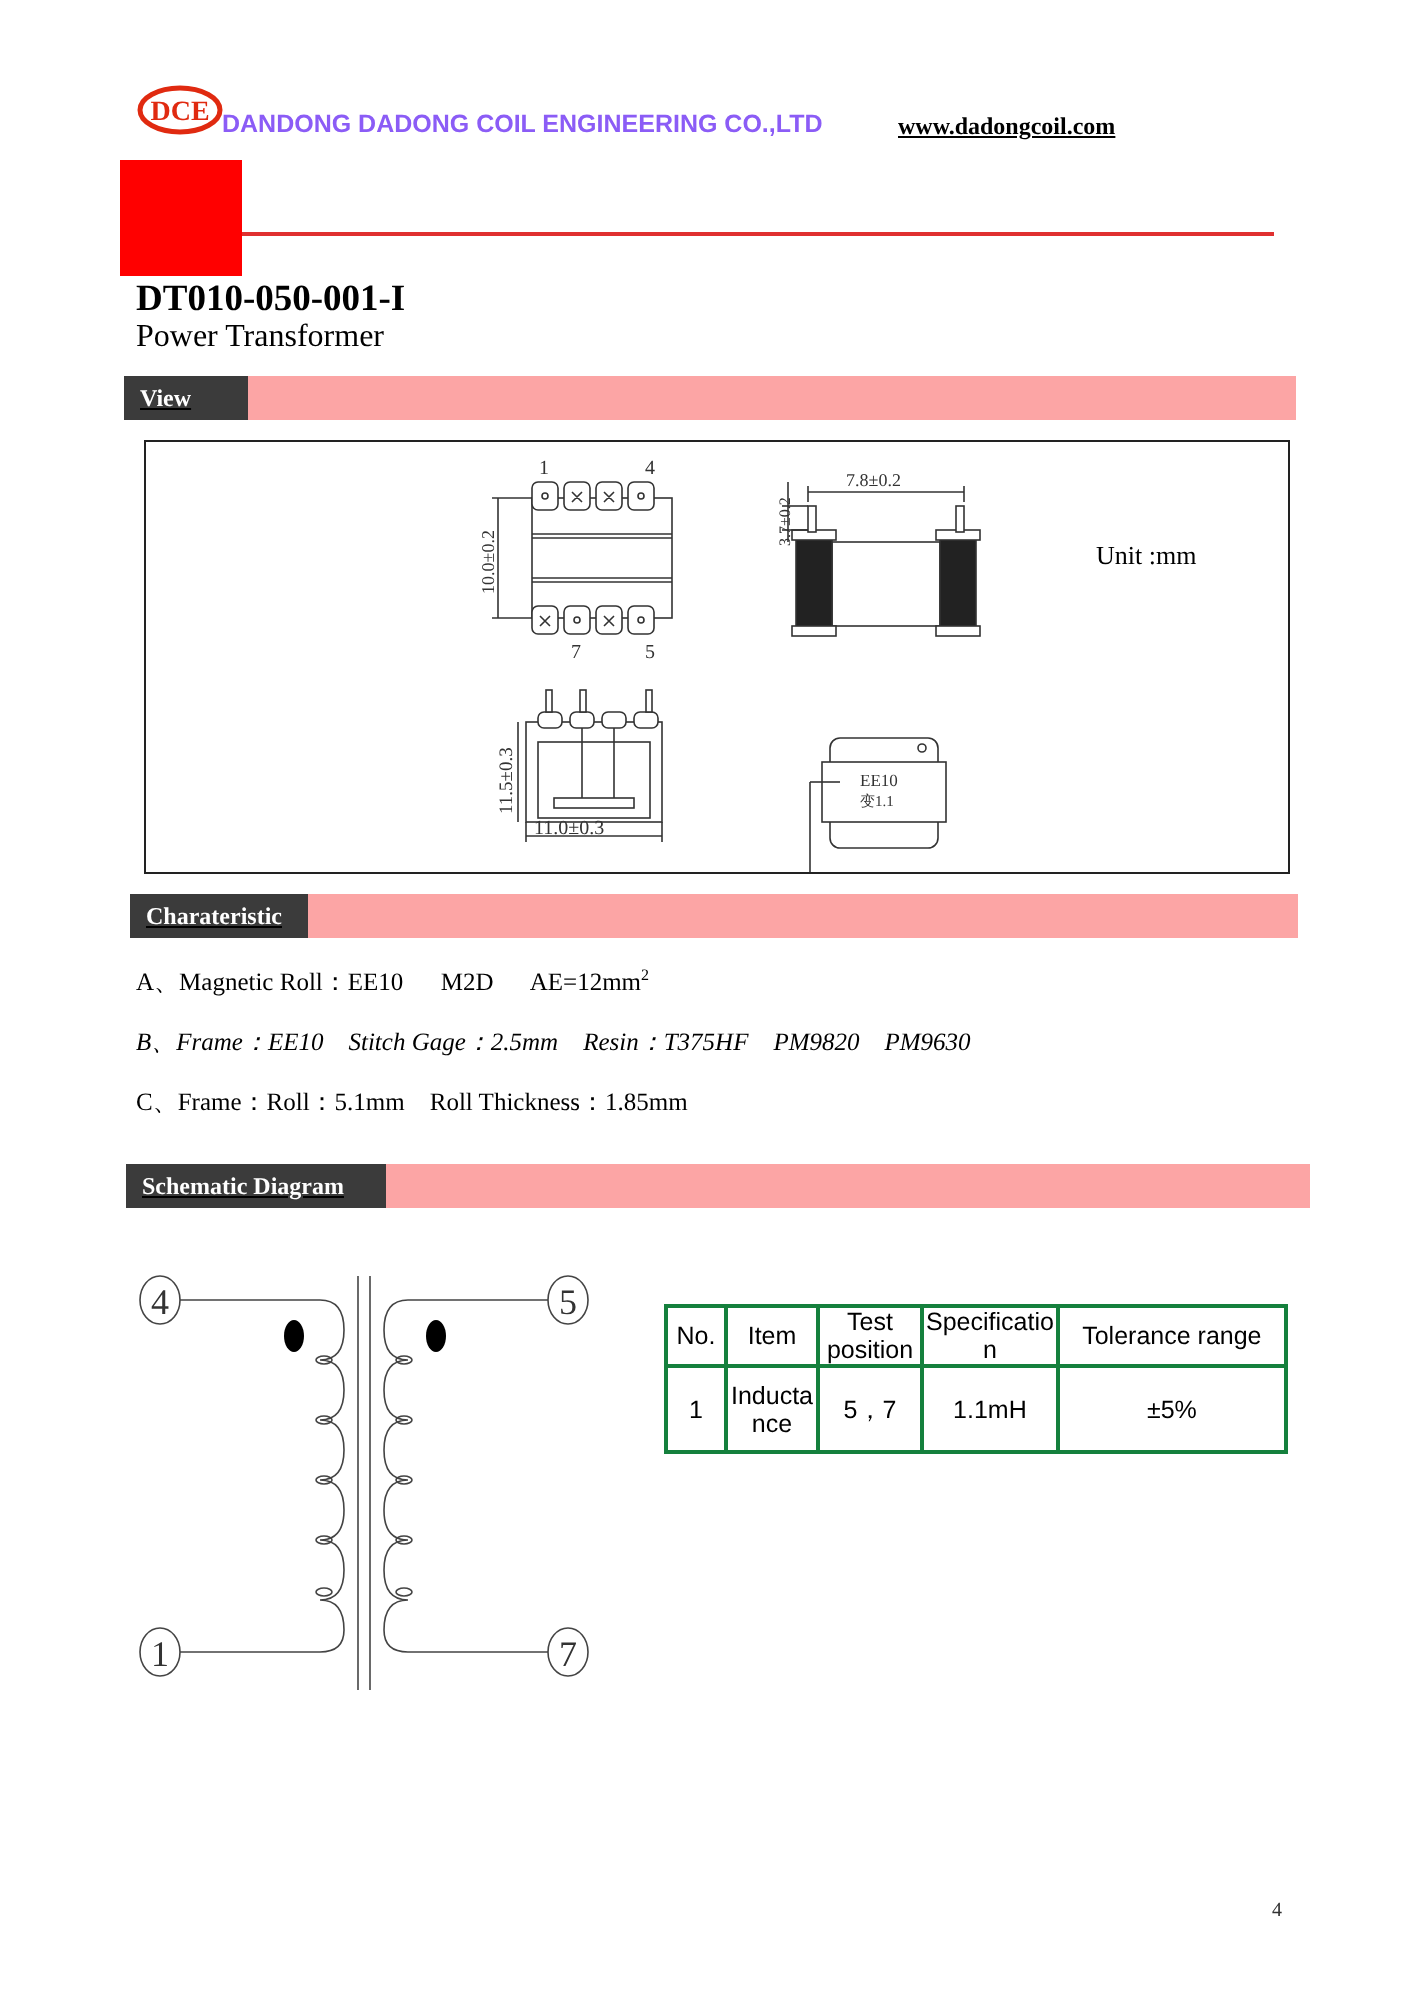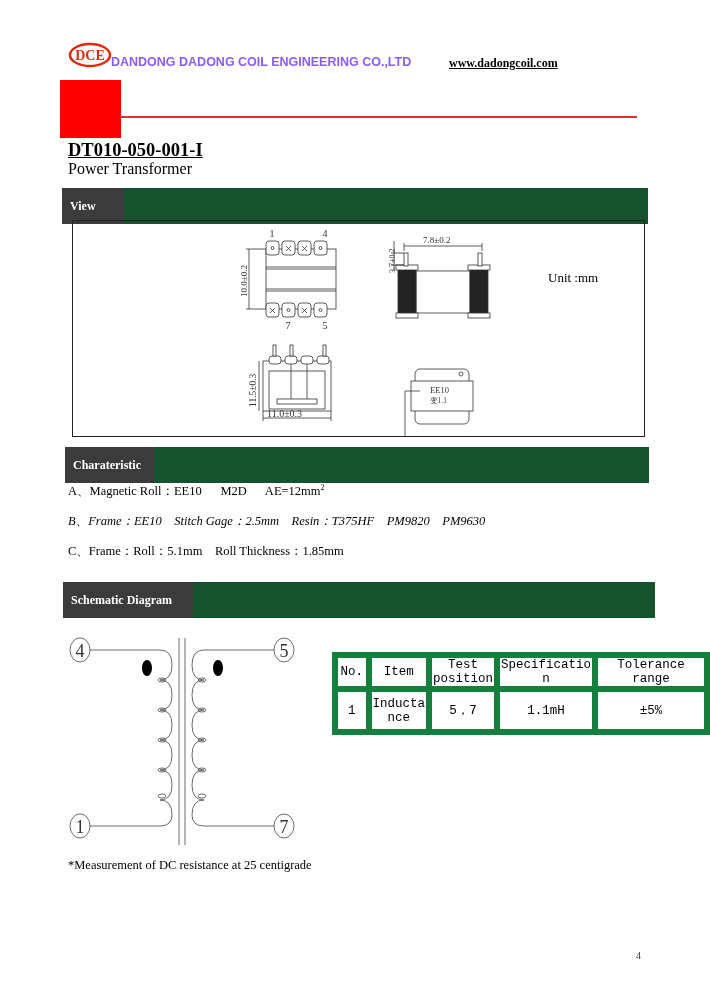--- a/index.html
+++ b/index.html
@@ -4,33 +4,33 @@
 <style>
   html, body { margin:0; padding:0; background:#ffffff; }
   body { width:710px; height:1004px; position:relative; overflow:hidden; font-family:"Liberation Serif", serif; color:#000; }
   .abs { position:absolute; }
   
   .logo { left:68px; top:42px; width:44px; height:26px; }
   .company { left:111px; top:55px; font-family:"Liberation Sans", sans-serif; font-weight:bold; font-size:12.5px; color:#8b5cf6; white-space:nowrap; }
   .website { left:449px; top:56px; font-family:"Liberation Serif", serif; font-weight:bold; font-size:12px; color:#000000; text-decoration:underline; white-space:nowrap; }
   .red-block { left:60px; top:80px; width:61px; height:58px; background:#ff0000; }
   .red-line { left:121px; top:116px; width:516px; height:1.5px; background:#e03030; }
-  .part-no { left:68px; top:140px; font-size:18.5px; font-weight:bold; font-family:"Liberation Serif", serif;text-decoration:underline; }
+  .part-no { left:68px; top:140px; font-size:18.5px; font-weight:bold; font-family:"Liberation Serif", serif; }
   .part-desc { left:68px; top:160px; font-size:16px; font-family:"Liberation Serif", serif; }
   
-  .sec-bar { height:36px; background:#14532d; display:flex; }
+  .sec-bar { height:22px; background:#fca5a5; display:flex;text-decoration:underline; }
   .sec-label { background:#3b3b3b; color:#fff; font-weight:bold; font-family:"Liberation Serif", serif; font-size:12px; display:flex; align-items:center; padding-left:8px; box-sizing:border-box; height:100%; }
   
   .view-box { left:72px; top:220px; width:573px; height:217px; border:1px solid #222; box-sizing:border-box; }
   .unit { left:548px; top:270px; font-size:13px; font-family:"Liberation Serif", serif; }
   
   .char-line { left:68px; font-size:12.5px; font-family:"Liberation Serif", serif; white-space:pre; }
   
   table.spec { position:absolute; left:332px; top:652px; border-collapse:collapse; font-family:"Liberation Sans", sans-serif; font-size:12.5px; }
-  table.spec td { border:6px solid #15803d; text-align:center; vertical-align:middle; padding:0 1px; line-height:14px;font-family:Liberation Mono, monospace; }
+  table.spec td { border:2px solid #15803d; text-align:center; vertical-align:middle; padding:0 1px; line-height:14px; }
   .notes { left:68px; top:858px; font-size:12.5px; line-height:15px; font-family:"Liberation Serif", serif; }
   .page-num { left:636px; top:950px; font-size:10px; font-family:"Liberation Serif", serif; color:#333; }
   svg text { font-family:"Liberation Serif", serif; }
 </style>
 </head>
 <body>
 
 <div class="abs logo">
   <svg width="44" height="26" viewBox="0 0 44 26">
     <ellipse cx="22" cy="13" rx="20" ry="11" fill="none" stroke="#e02a10" stroke-width="2.5"></ellipse>
@@ -202,16 +202,15 @@
     <td style="white-space:pre-line;">Inducta
 nce</td>
     <td>5，7</td>
     <td>1.1mH</td>
     <td>±5%</td>
   </tr>
 </tbody>
   </table>
 
 <div class="abs notes">
-  <div>*Measurement of DC resistance at 25 centigrade</div>
 </div>
 
 <div class="abs page-num">4</div>
 
 </body></html>

